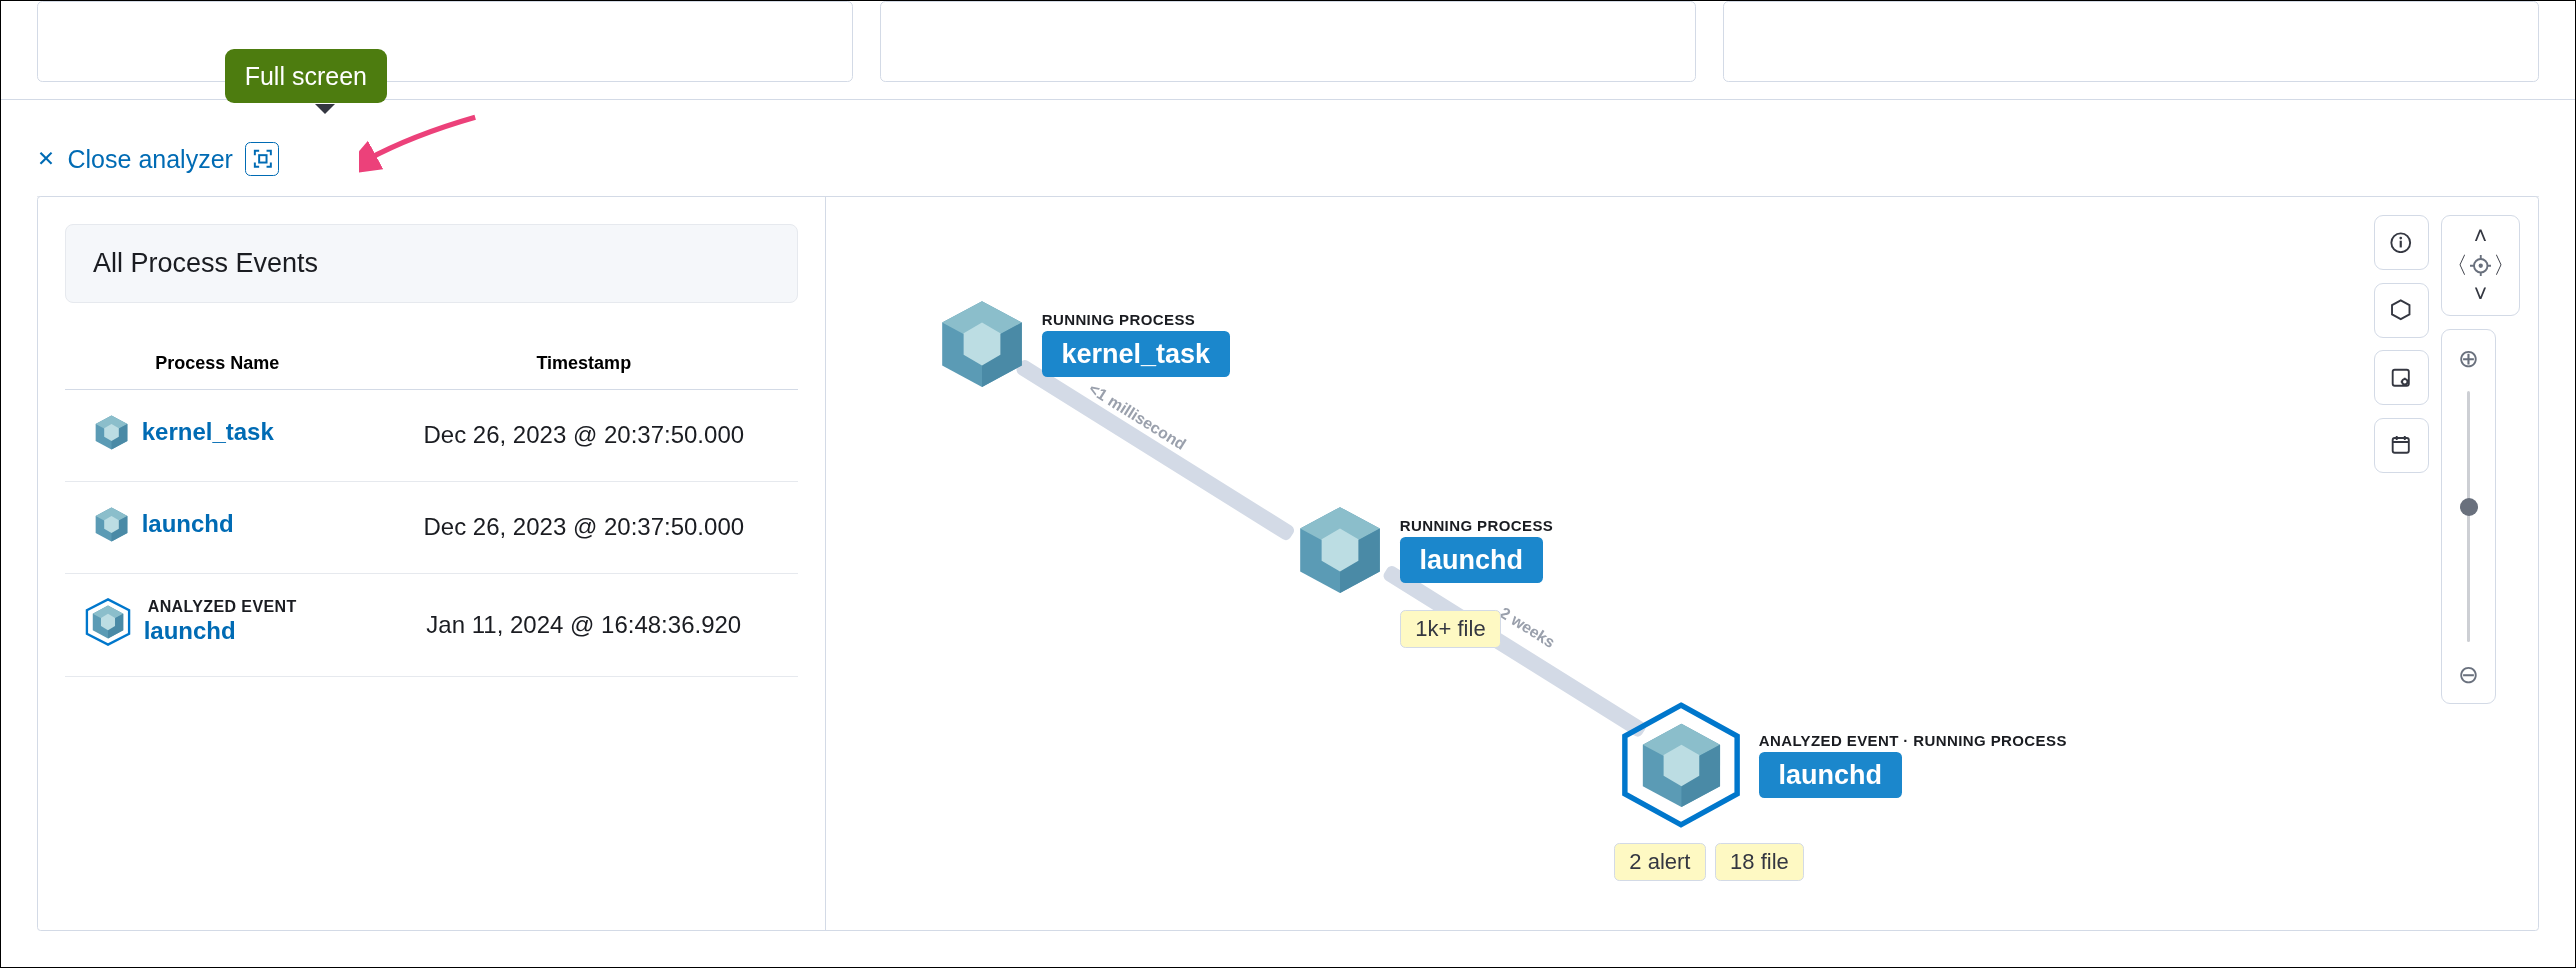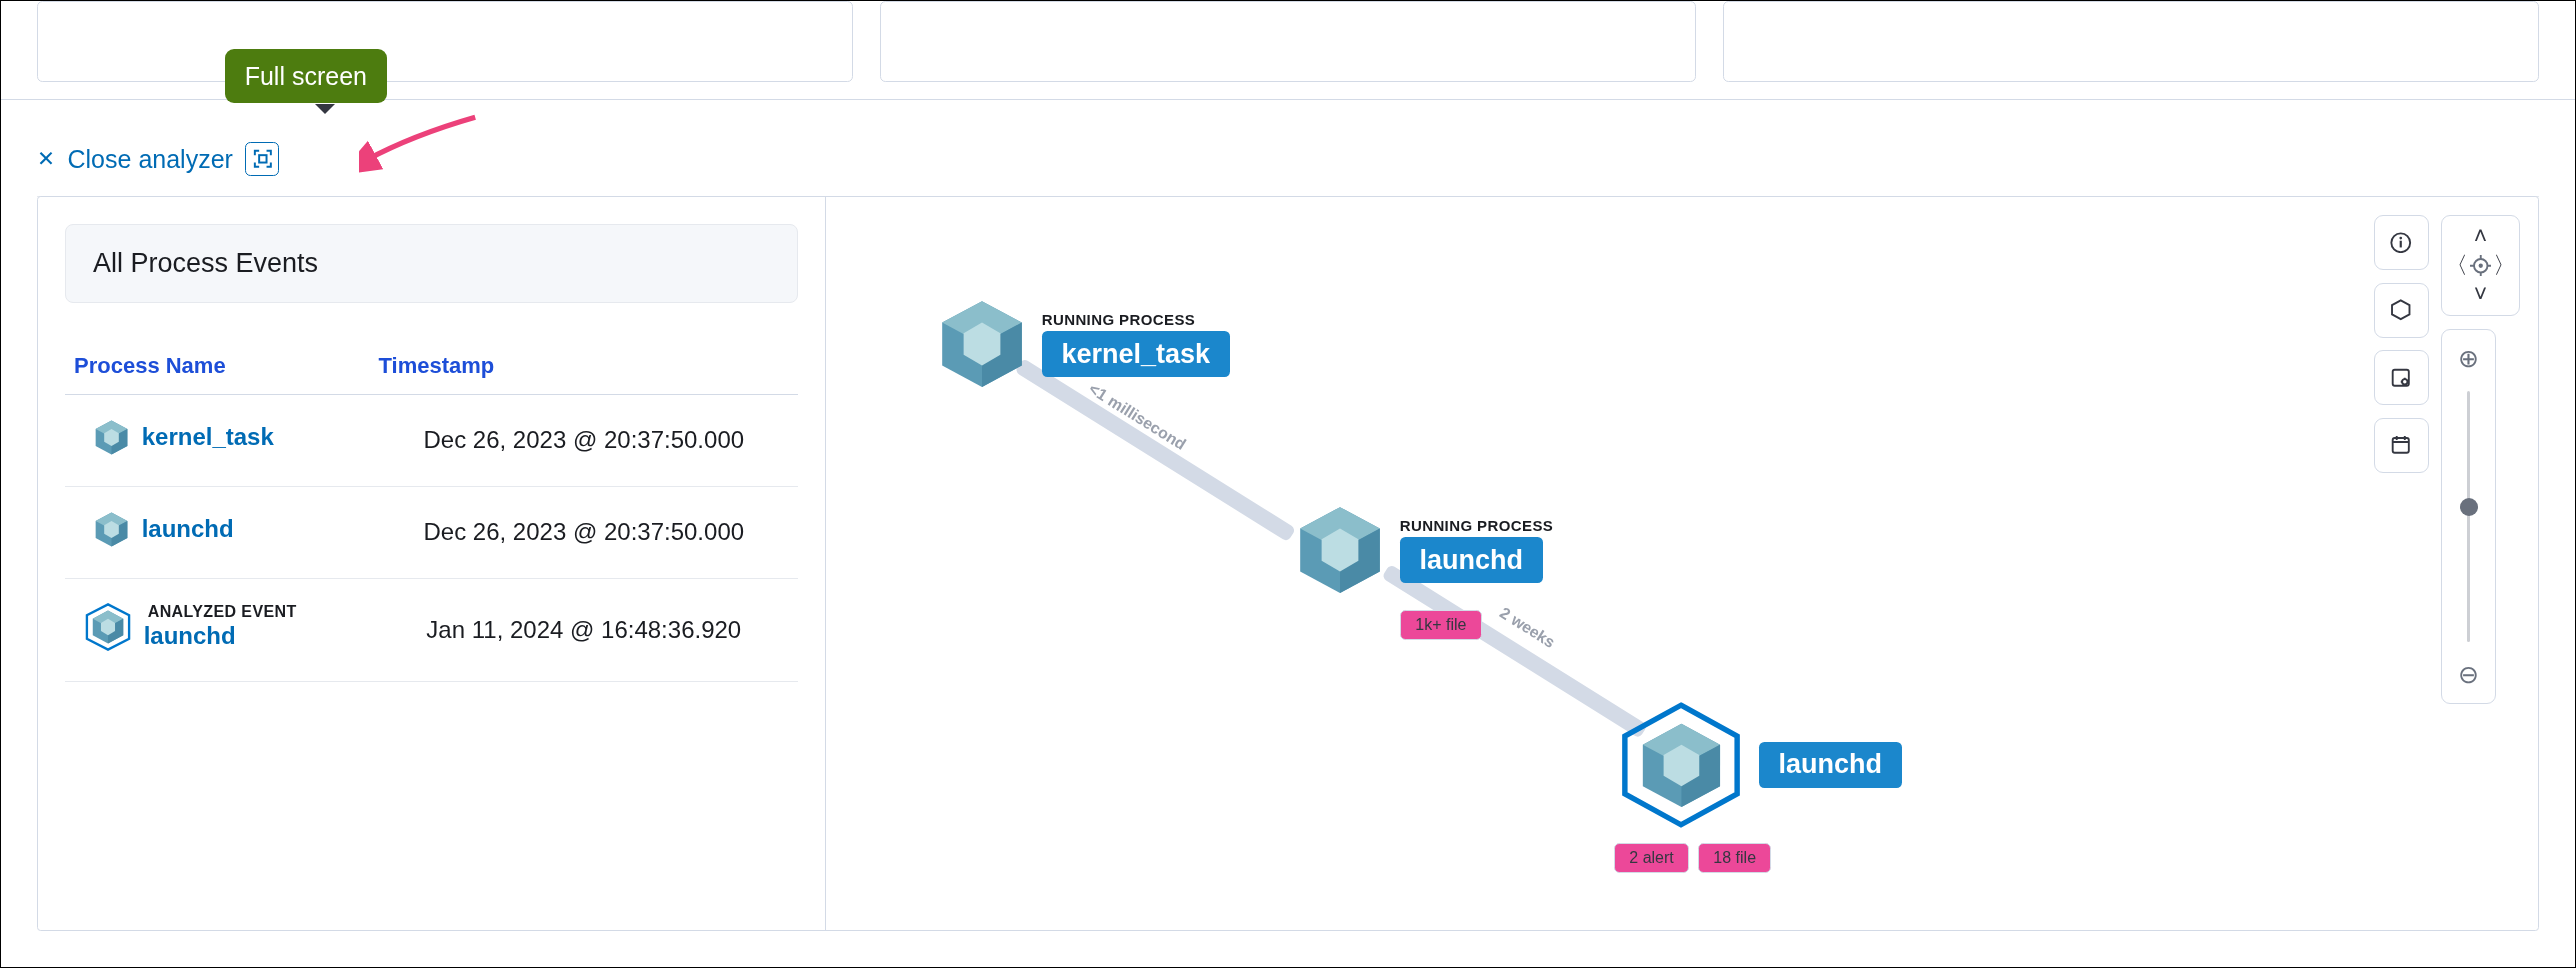--- a/index.html
+++ b/index.html
@@ -128,26 +128,26 @@
     font-size: 27px;
     font-weight: 500;
     margin-bottom: 36px;
   }
 
   table.proc-table {
     width: 100%;
     border-collapse: collapse;
   }
   table.proc-table th {
-    text-align: left;
-    font-size: 22px;
+    text-align: center;
+    font-size: 18px;
     font-weight: 600;
     padding: 14.3px 9px;
     border-bottom: 0.9px solid #d3dae6;
-    color: #1d4ed8;
+    color: #000000;
   }
   table.proc-table td {
     padding: 23px 9px;
     border-bottom: 0.9px solid #e6e9ee;
     vertical-align: middle;
     font-size: 24px;
   }
   .proc-link {
     color: #006BB4;
     font-weight: 600;
@@ -208,23 +208,23 @@
     gap: 10.7px;
   }
   .pill-row {
     display: flex;
     gap: 9px;
     margin-top: 10.7px;
   }
   .pill {
     border: 0.9px solid #d3dae6;
     border-radius: 5.4px;
-    background: #ec4899;
+    background: #fef9c3;
     padding: 5.4px 14.3px;
-    font-size: 16px;
+    font-size: 22px;
     color: #343741;
   }
 
   
   .edge {
     position: absolute;
     background: #d3dae6;
     border-radius: 5.4px;
     transform-origin: top left;
   }
@@ -458,20 +458,21 @@
           <svg width="134" height="134" viewBox="0 0 74 74">
             <polygon class="hex-outline" points="37,4 68,21 68,53 37,70 6,53 6,21"></polygon>
             <g transform="translate(11,11) scale(0.82)">
               <polygon points="32,4 58,18 58,46 32,60 6,46 6,18" fill="#5b9bb5"></polygon>
               <polygon points="32,4 58,18 32,32 6,18" fill="#8bbecb"></polygon>
               <polygon points="32,32 58,18 58,46 32,60" fill="#4a8aa6"></polygon>
               <polygon points="32,18 44,25 44,39 32,46 20,39 20,25" fill="#bcdde3"></polygon>
             </g>
           </svg>
           <div class="node-label-row">
+            <div class="node-title">ANALYZED EVENT · RUNNING PROCESS</div>
             <div class="node-chip">launchd</div>
           </div>
         </div>
         <div class="pill-row" style="">
           <div class="pill">2 alert</div>
           <div class="pill">18 file</div>
         </div>
       </div>
 
       <div class="ctrl-col">

